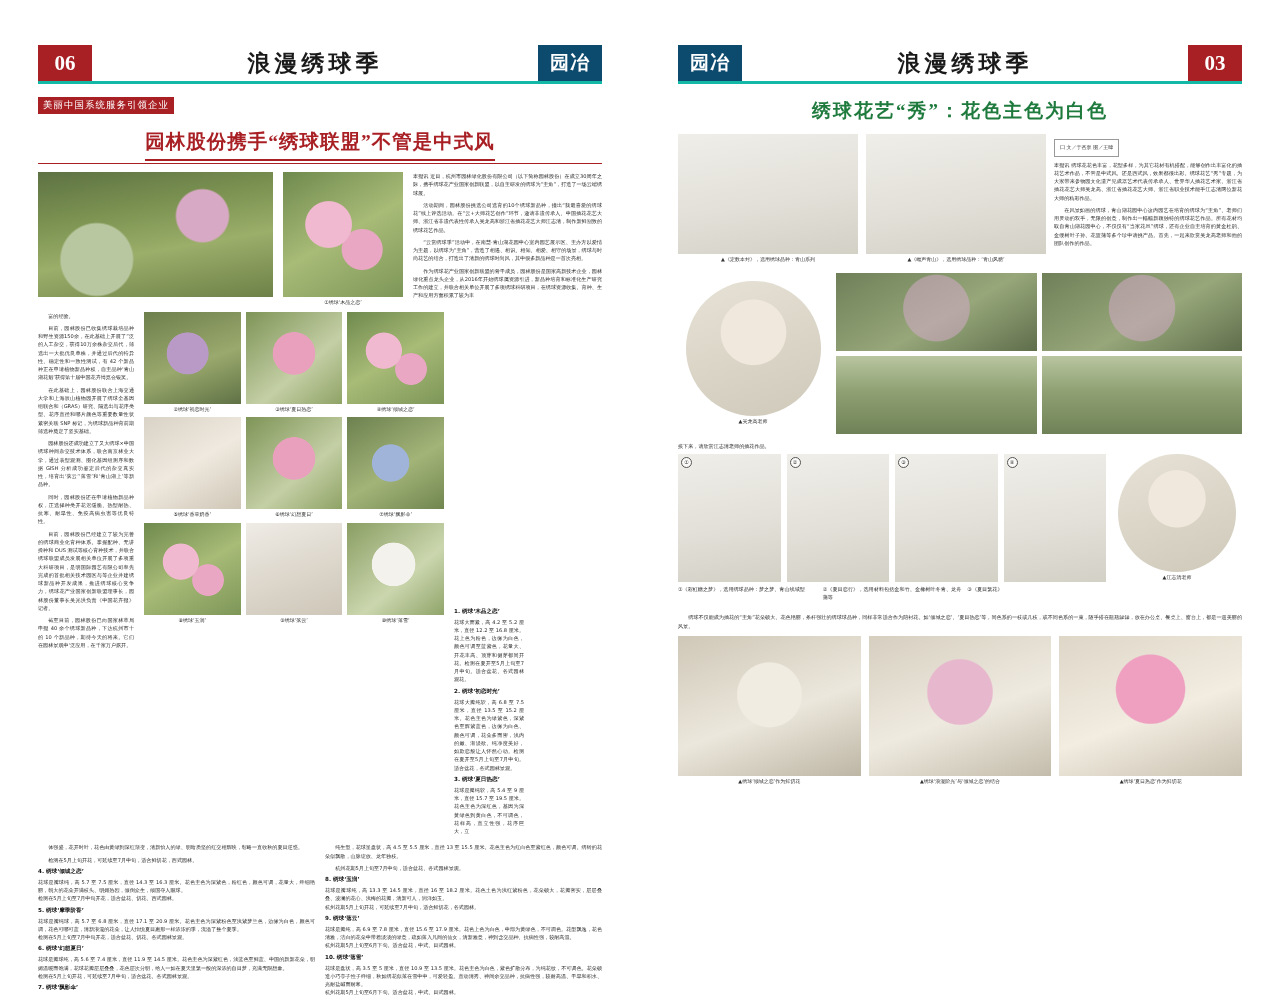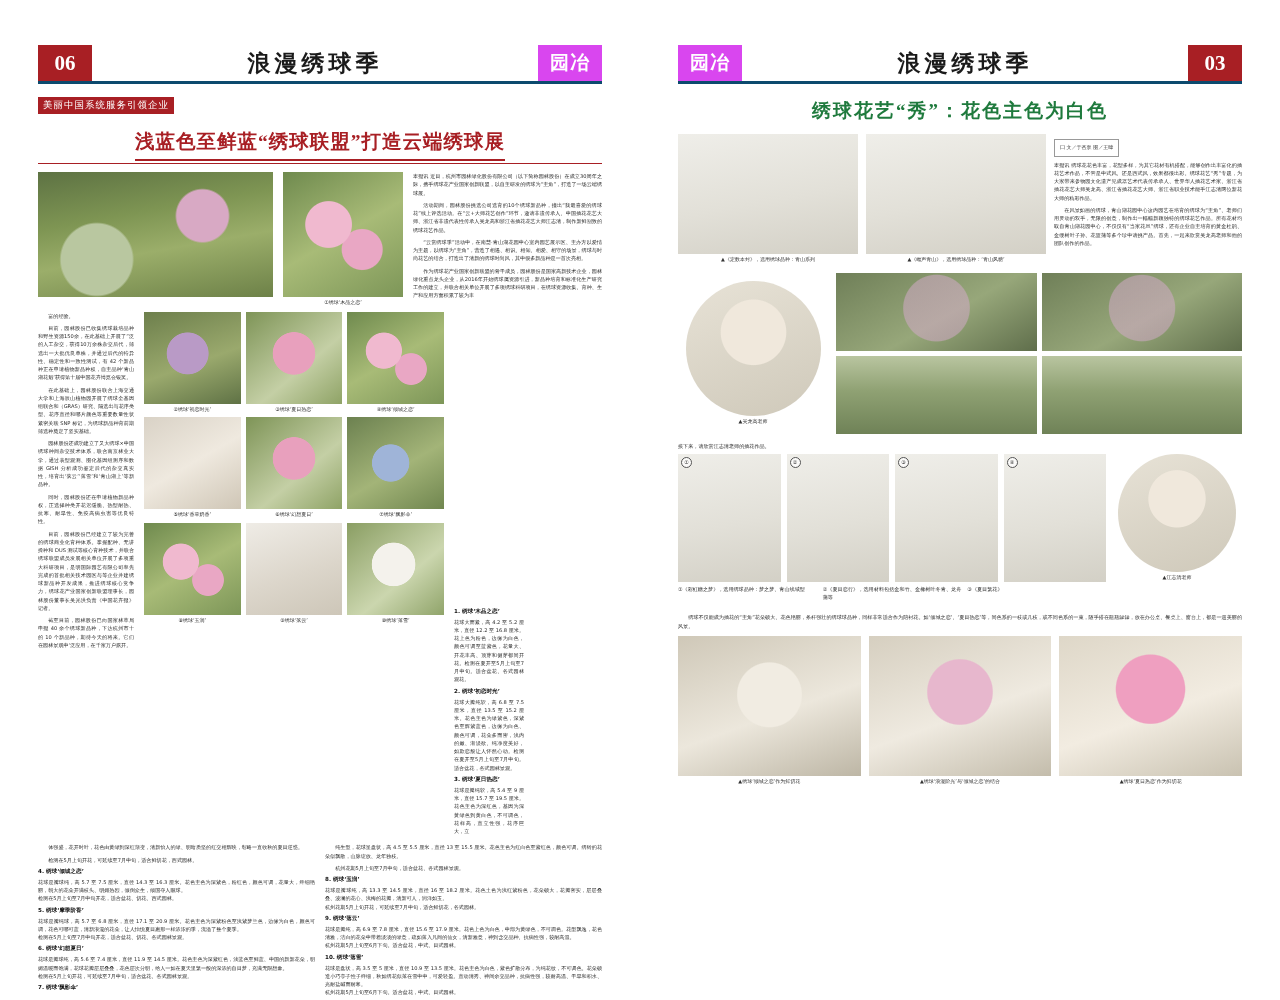--- a/index.html
+++ b/index.html
@@ -9,32 +9,32 @@
     font-family:"DejaVu Sans","Liberation Sans",sans-serif;
     overflow:hidden;
     position:relative;
   }
   .spread{position:absolute;inset:0;display:flex;}
   .page{position:relative;box-sizing:border-box;}
   .page-left{width:640px;height:1000px;padding:45px 38px 30px 38px;}
   .page-right{width:640px;height:1000px;padding:45px 38px 30px 38px;}
 
   
-  .masthead{display:flex;align-items:stretch;height:36px;border-bottom:3px solid #0c4a6e;position:relative;}
+  .masthead{display:flex;align-items:stretch;height:36px;border-bottom:3px solid #14b8a6;position:relative;}
   .folio{
     background:#a81f24;color:#fff;width:54px;display:flex;align-items:center;justify-content:center;
     font-size:21px;font-weight:bold;letter-spacing:0;font-family:"Liberation Serif",serif;
   }
   .mast-title{
     flex:1;display:flex;align-items:center;justify-content:center;
     font-size:23px;font-weight:bold;letter-spacing:4px;color:#1a1a1a;
     font-family:"Liberation Serif",serif;
   }
   .mast-logo{
-    background:#d946ef;color:#fff;width:64px;display:flex;align-items:center;justify-content:center;
+    background:#0c4a6e;color:#fff;width:64px;display:flex;align-items:center;justify-content:center;
     font-size:19px;font-weight:bold;letter-spacing:1px;font-family:"Liberation Serif",serif;
   }
   .mast-sub{
     margin-top:13px;background:#a81f24;color:#fff;display:inline-block;
     font-size:9.5px;padding:2px 5px;letter-spacing:1px;
   }
 
   
   .headline-wrap{margin-top:14px;text-align:center;}
   .headline{
@@ -128,21 +128,21 @@
   <div class="page page-left">
 
     <div class="masthead">
       <div class="folio">06</div>
       <div class="mast-title">浪漫绣球季</div>
       <div class="mast-logo">园冶</div>
     </div>
     <div class="mast-sub">美丽中国系统服务引领企业</div>
 
     <div class="headline-wrap">
-      <div class="headline">浅蓝色至鲜蓝“绣球联盟”打造云端绣球展</div>
+      <div class="headline">园林股份携手“绣球联盟”不管是中式风</div>
       <div class="headline-rule"></div>
     </div>
 
     
     <div class="cols" style="margin-top:8px;">
       <div class="col" style="flex:0 0 235px;">
         <div class="img ph p-garden" style="height:125px;"></div>
       </div>
       <div class="col" style="flex:0 0 120px;">
         <div class="img ph p-pinkball" style="height:125px;"></div>

